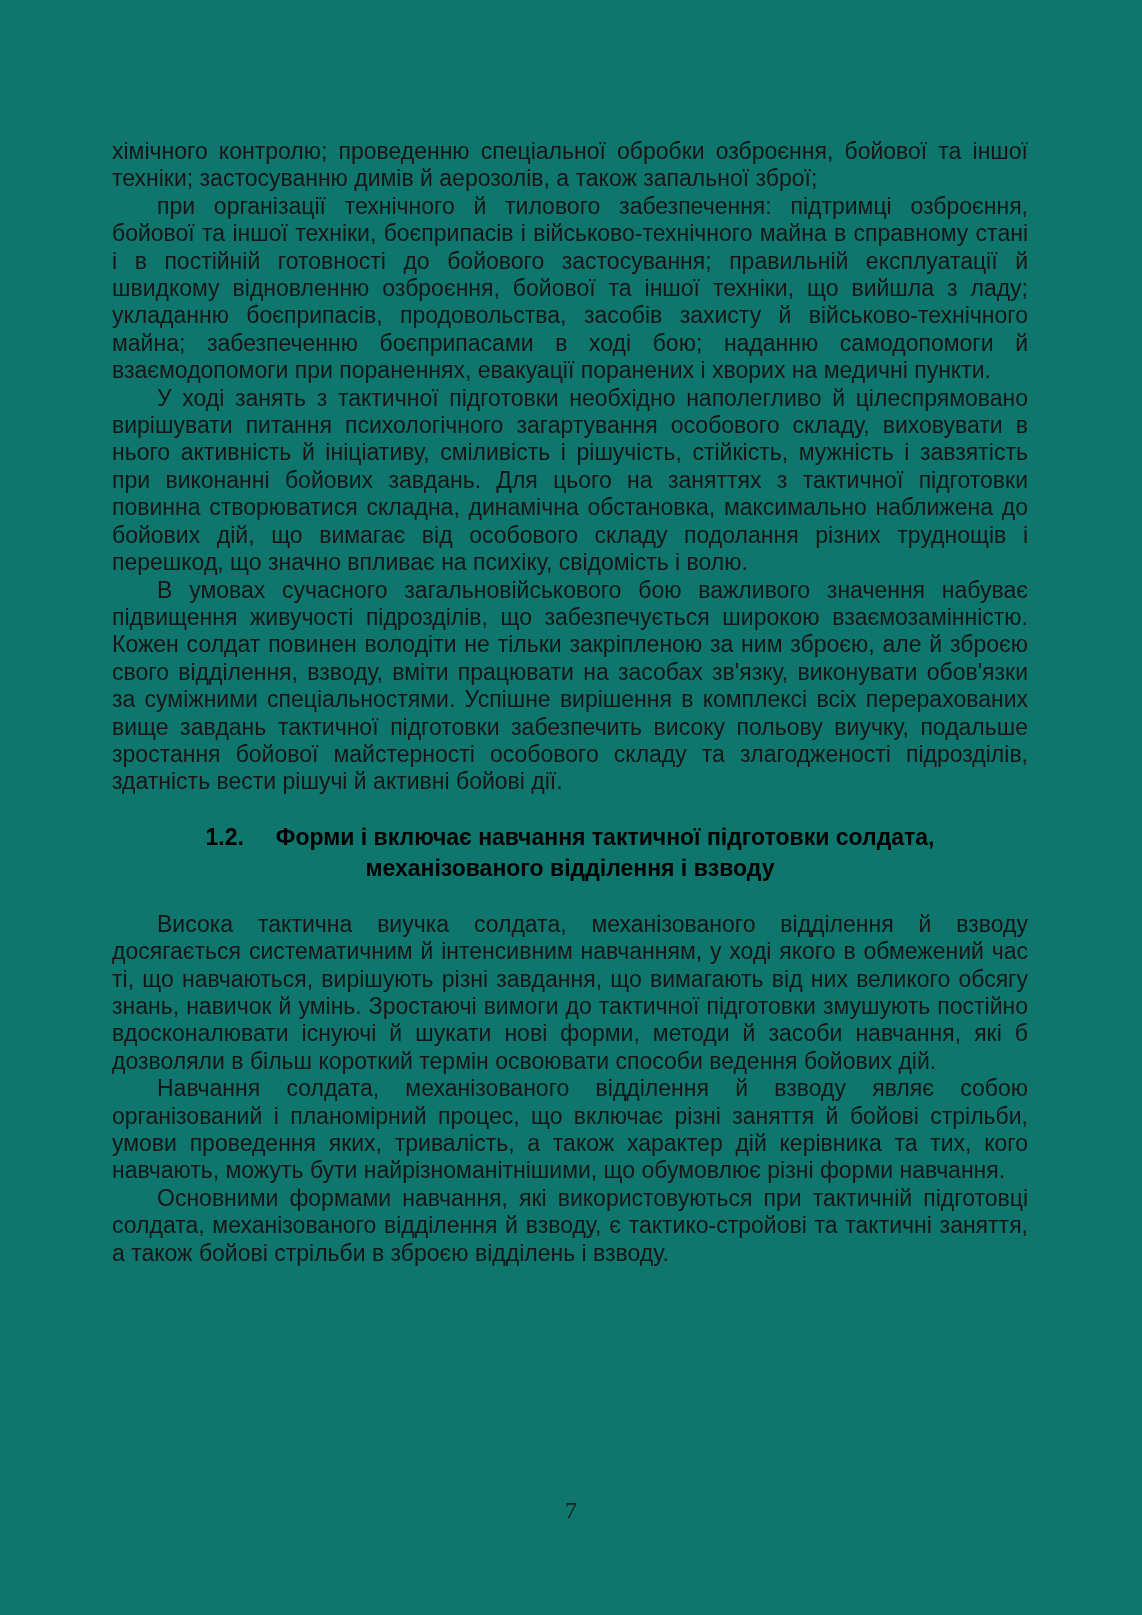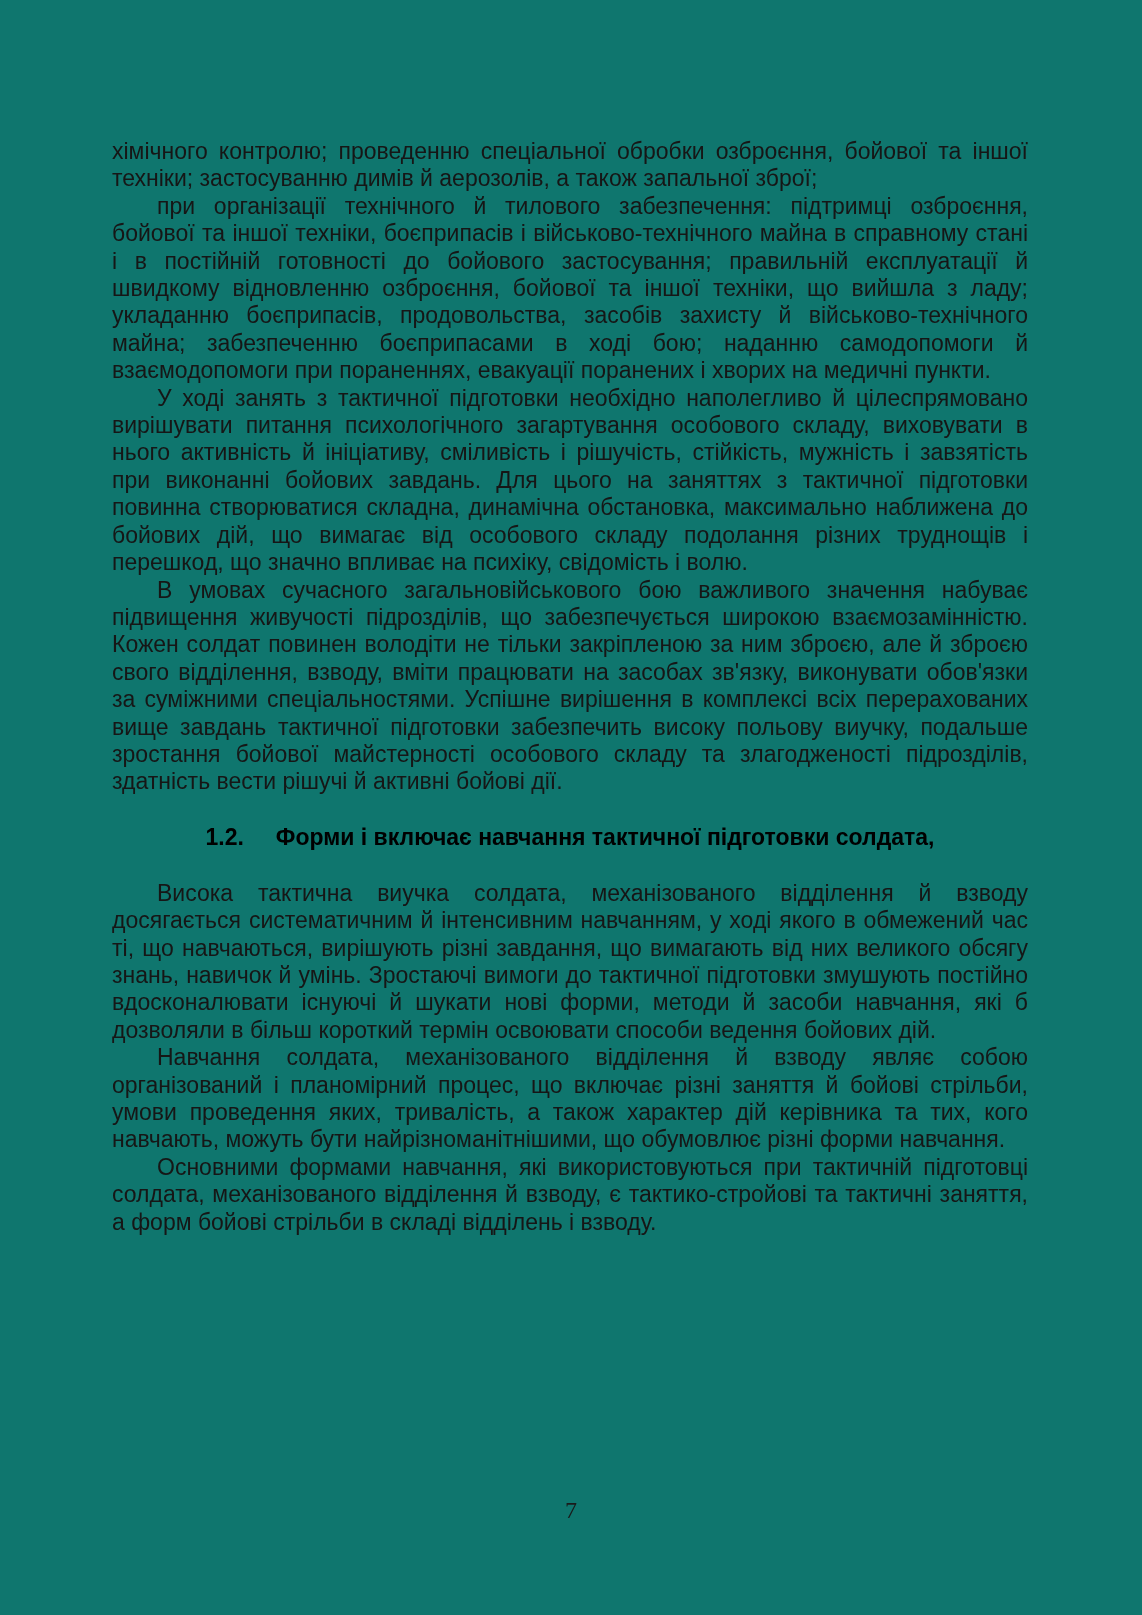--- a/index.html
+++ b/index.html
@@ -63,19 +63,20 @@
 <body>
 
 <div class="page">
   <div class="text-block">
       <p class="para"><span>хімічного контролю; проведенню спеціальної обробки озброєння, бойової та іншої техніки; застосуванню димів й аерозолів, а також запальної зброї;</span></p>
       <p class="para indent"><span>при організації технічного й тилового забезпечення: підтримці озброєння, бойової та іншої техніки, боєприпасів і військово-технічного майна в справному стані і в постійній готовності до бойового застосування; правильній експлуатації й швидкому відновленню озброєння, бойової та іншої техніки, що вийшла з ладу; укладанню боєприпасів, продовольства, засобів захисту й військово-технічного майна; забезпеченню боєприпасами в ході бою; наданню самодопомоги й взаємодопомоги при пораненнях, евакуації поранених і хворих на медичні пункти.</span></p>
       <p class="para indent"><span>У ході занять з тактичної підготовки необхідно наполегливо й цілеспрямовано вирішувати питання психологічного загартування особового складу, виховувати в нього активність й ініціативу, сміливість і рішучість, стійкість, мужність і завзятість при виконанні бойових завдань. Для цього на заняттях з тактичної підготовки повинна створюватися складна, динамічна обстановка, максимально наближена до бойових дій, що вимагає від особового складу подолання різних труднощів і перешкод, що значно впливає на психіку, свідомість і волю.</span></p>
       <p class="para indent"><span>В умовах сучасного загальновійськового бою важливого значення набуває підвищення живучості підрозділів, що забезпечується широкою взаємозамінністю. Кожен солдат повинен володіти не тільки закріпленою за ним зброєю, але й зброєю свого відділення, взводу, вміти працювати на засобах зв'язку, виконувати обов'язки за суміжними спеціальностями. Успішне вирішення в комплексі всіх перерахованих вище завдань тактичної підготовки забезпечить високу польову виучку, подальше зростання бойової майстерності особового складу та злагодженості підрозділів, здатність вести рішучі й активні бойові дії.</span></p>
       <div class="heading">
         <div><span class="heading-number">1.2.</span><span>Форми і включає навчання тактичної підготовки солдата,</span></div>
+        <div>механізованого відділення і взводу</div>
       </div>
       <p class="para indent"><span>Висока тактична виучка солдата, механізованого відділення й взводу досягається систематичним й інтенсивним навчанням, у ході якого в обмежений час ті, що навчаються, вирішують різні завдання, що вимагають від них великого обсягу знань, навичок й умінь. Зростаючі вимоги до тактичної підготовки змушують постійно вдосконалювати існуючі й шукати нові форми, методи й засоби навчання, які б дозволяли в більш короткий термін освоювати способи ведення бойових дій.</span></p>
       <p class="para indent"><span>Навчання солдата, механізованого відділення й взводу являє собою організований і планомірний процес, що включає різні заняття й бойові стрільби, умови проведення яких, тривалість, а також характер дій керівника та тих, кого навчають, можуть бути найрізноманітнішими, що обумовлює різні форми навчання.</span></p>
-      <p class="para indent"><span>Основними формами навчання, які використовуються при тактичній підготовці солдата, механізованого відділення й взводу, є тактико-стройові та тактичні заняття, а форм бойові стрільби в складі відділень і взводу.</span></p>
+      <p class="para indent"><span>Основними формами навчання, які використовуються при тактичній підготовці солдата, механізованого відділення й взводу, є тактико-стройові та тактичні заняття, а також бойові стрільби в зброєю відділень і взводу.</span></p>
     </div>
   <div class="page-number">7</div>
 </div>
 
 </body></html>

